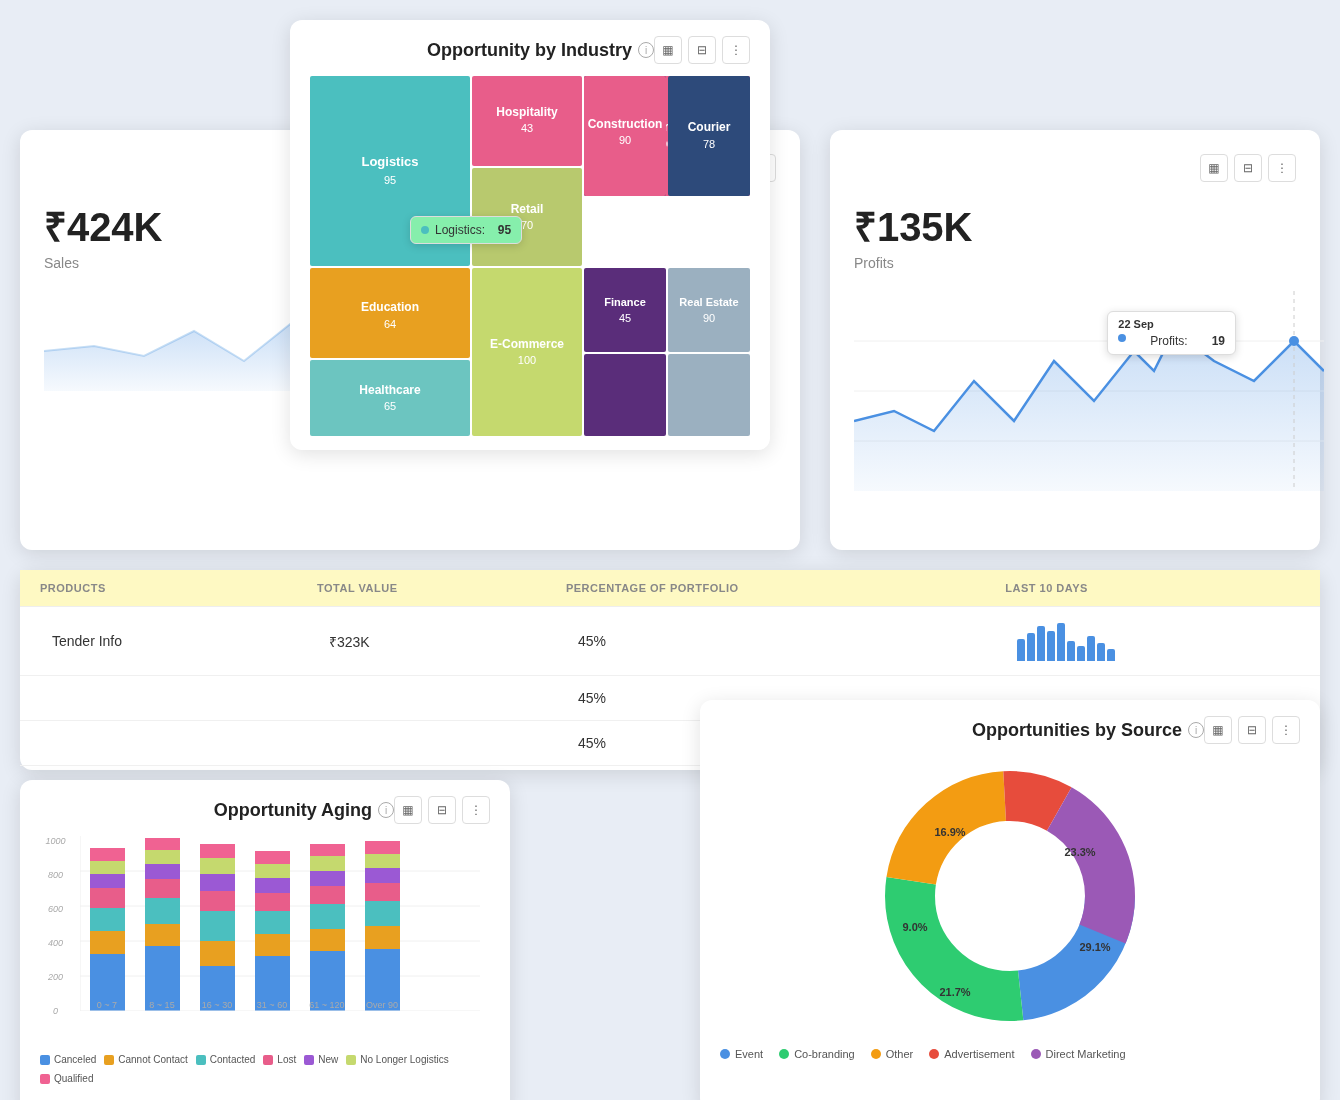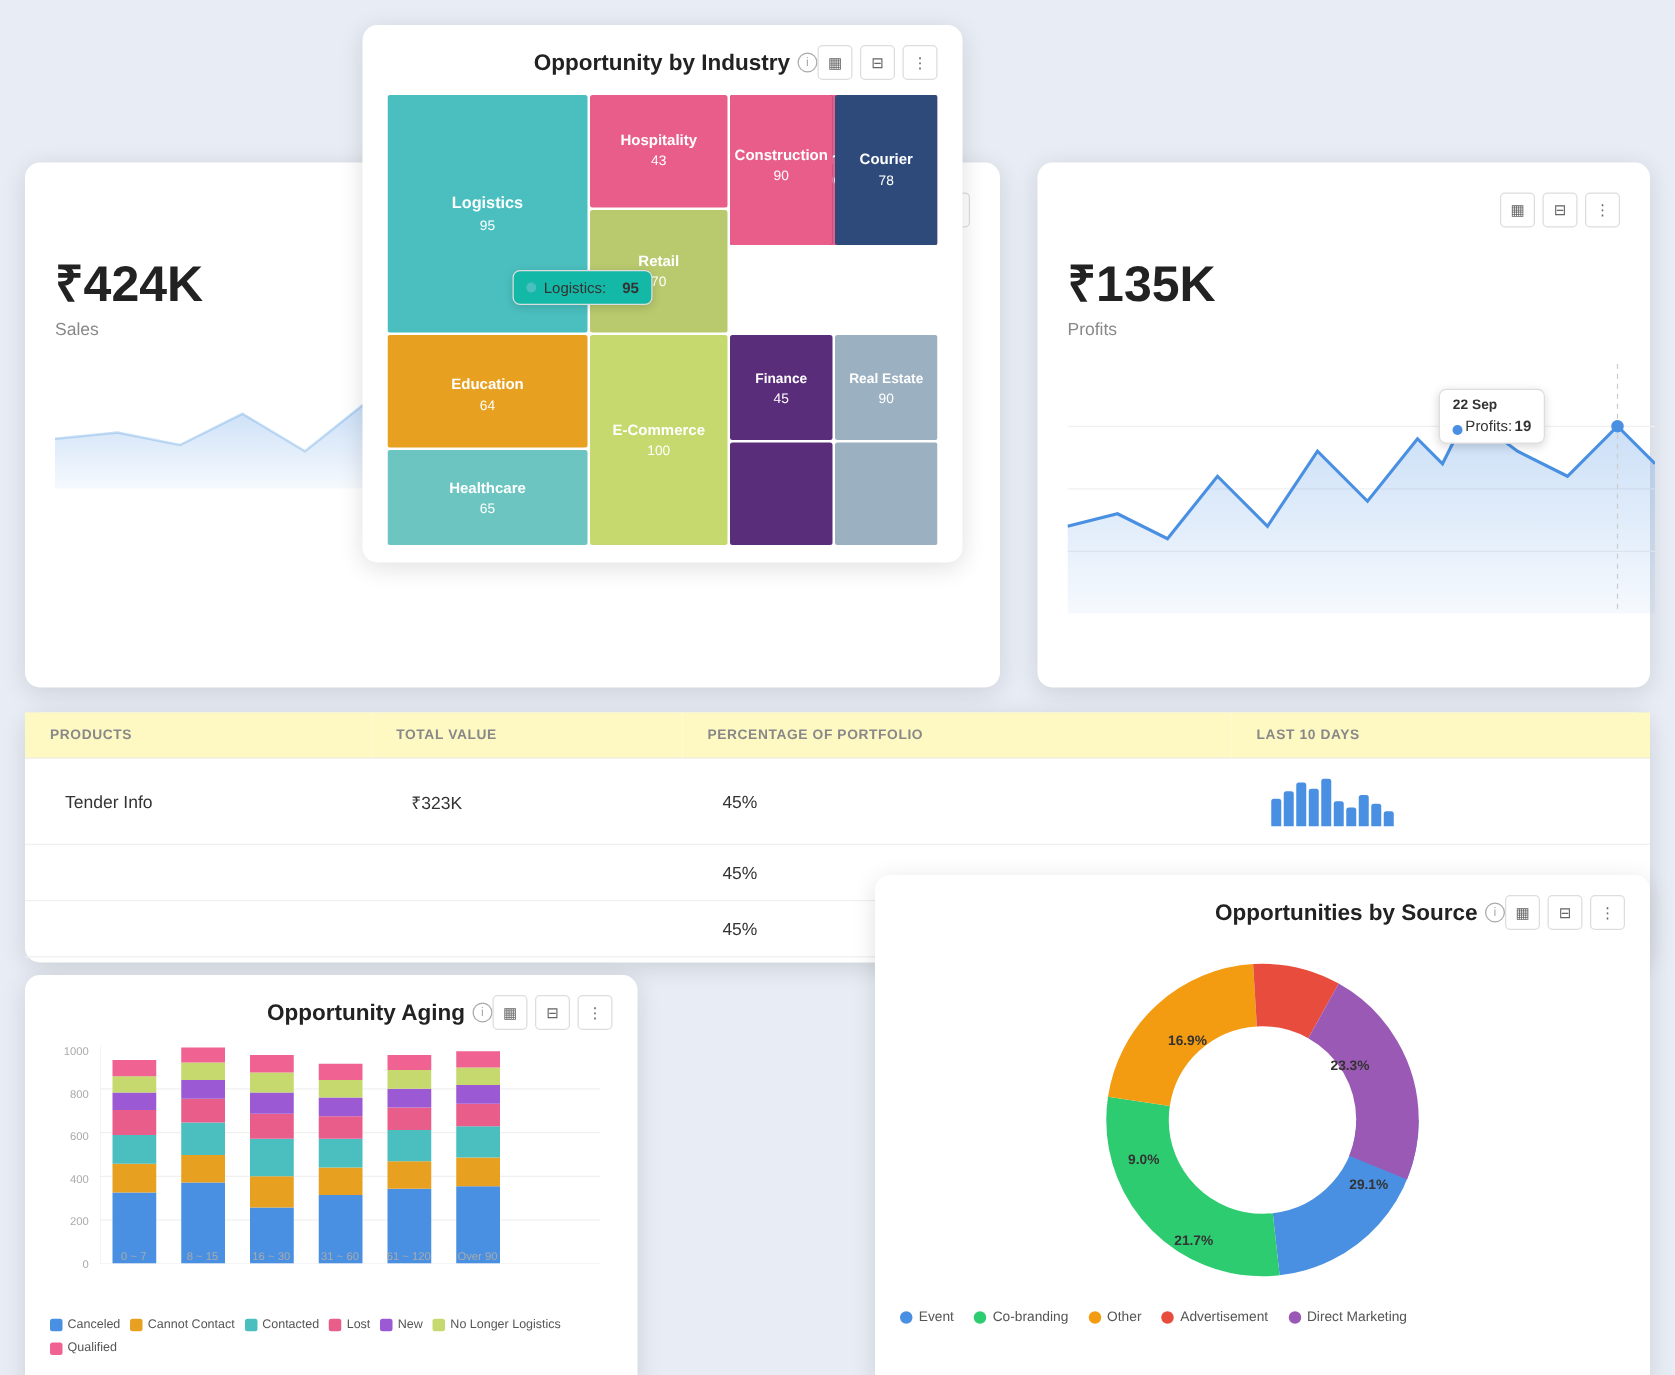--- a/index.html
+++ b/index.html
@@ -106,21 +106,21 @@
       display: flex;
       align-items: center;
       justify-content: center;
       cursor: pointer;
       color: #666;
       font-size: 12px;
     }
 
     .tooltip-box {
       position: absolute;
-      background: #14b8a6;
+      background: #86efac;
       border: 1px solid #ddd;
       border-radius: 6px;
       padding: 6px 10px;
       font-size: 12px;
       color: #333;
       display: flex;
       align-items: center;
       gap: 6px;
       white-space: nowrap;
       box-shadow: 0 2px 8px rgba(0,0,0,0.15);
@@ -166,22 +166,22 @@
       box-shadow: 0 2px 8px rgba(0,0,0,0.15);
     }
 
     .profits-tooltip .date {
       font-weight: 600;
       font-size: 11px;
     }
 
     .profits-tooltip .val {
       display: flex;
-      align-items: flex-end;
-      gap: 2px;
+      align-items: flex-start;
+      gap: 24px;
     }
 
     
     .table-card {
       left: 20px;
       top: 570px;
       width: 1300px;
       height: 200px;
       overflow: visible;
     }
@@ -244,22 +244,23 @@
 
     .y-axis {
       position: absolute;
       left: 0;
       top: 0;
       bottom: 30px;
       width: 35px;
       display: flex;
       flex-direction: column;
       justify-content: space-between;
-      align-items: flex-end;
+      align-items: center;
       padding-right: 4px;
+      font-style: italic;
     }
 
     .y-label {
       font-size: 9px;
       color: #aaa;
     }
 
     .legend {
       display: flex;
       flex-wrap: wrap;

